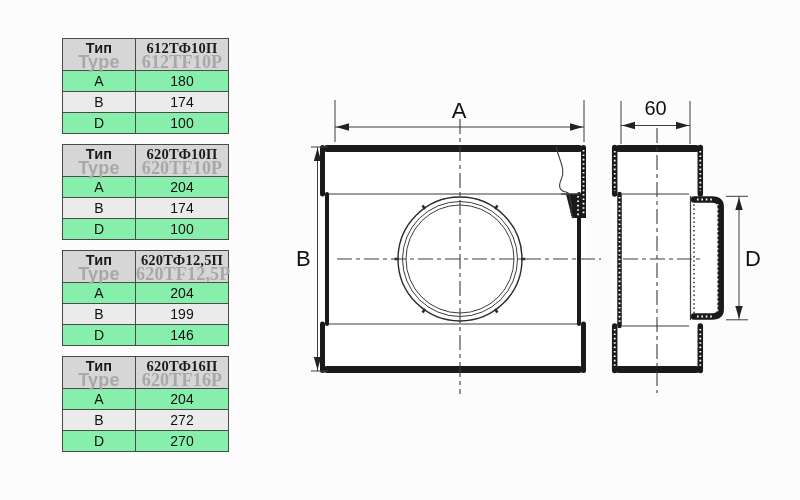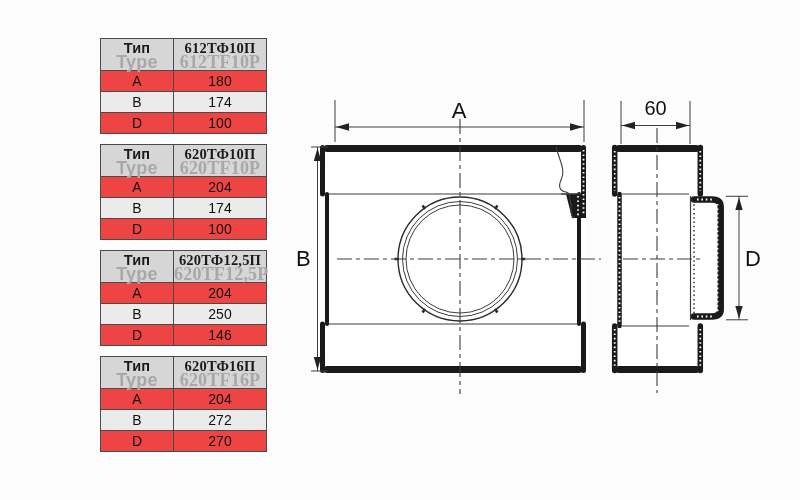--- a/index.html
+++ b/index.html
@@ -7,22 +7,21 @@
     width:800px;height:500px;position:relative;overflow:hidden;
     background:#fcfcfc;
     font-family:"Liberation Sans", sans-serif;
   }
   .tables-col{
     position:absolute;left:62px;top:38px;width:166px;
     display:flex;flex-direction:column;gap:10px;
   }
   table.spec{
     border-collapse:collapse;width:166px;table-layout:fixed;
-    background:#ef4444;
-    margin-left:38px;
+    background:#86efac;
   }
   table.spec th, table.spec td{
     border:1px solid #4a4a4a;padding:0;text-align:center;vertical-align:middle;
   }
   table.spec .col-param{width:72px;}
   table.spec .col-value{width:92px;font-family:Liberation Serif, serif;}
   table.spec thead th{background:#d6d6d6;height:31px;}
   .hdr-ru{font-size:14.5px;line-height:16px;color:#1b1b1b;letter-spacing:.2px;}
   .hdr-en{font-size:18px;line-height:13px;color:#a8a8a8;letter-spacing:.2px;}
   table.spec tbody td{height:20px;font-size:14px;color:#111;}
@@ -113,21 +112,21 @@
         </th>
       </tr>
     </thead>
     <tbody>
       <tr>
           <td>A</td>
           <td>204</td>
         </tr>
       <tr>
           <td>B</td>
-          <td>250</td>
+          <td>199</td>
         </tr>
       <tr>
           <td>D</td>
           <td>146</td>
         </tr>
     </tbody>
   </table>
 
   <table class="spec">
     <thead>

